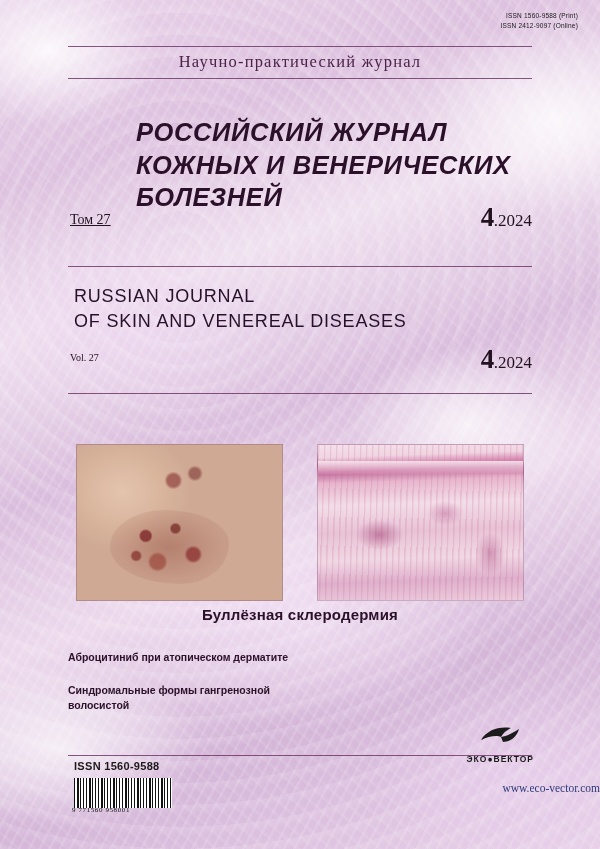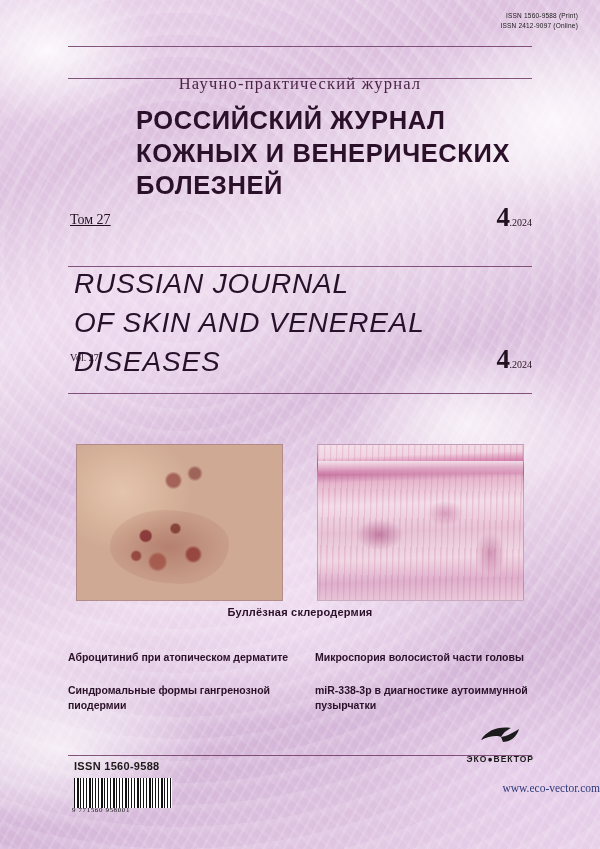--- a/index.html
+++ b/index.html
@@ -76,34 +76,34 @@
   .sub-title {
     position: absolute;
     top: 52px;
     left: 0;
     right: 0;
     text-align: center;
     font-family: "Liberation Serif", serif;
     font-size: 16.5px;
     letter-spacing: 1.2px;
     color: #4b2347;
-    margin-top: 22px;
   }
 
   .title-ru {
     position: absolute;
-    top: 104px;
+    top: 116px;
     left: 136px;
     right: 46px;
     font-family: "Liberation Sans", sans-serif;
     font-weight: bold;
     font-size: 25.5px;
     line-height: 1.28;
     letter-spacing: 0.6px;
     color: #2a1029;
+    font-style: italic;
   }
 
   .vol-ru {
     position: absolute;
     top: 212px;
     left: 70px;
     font-family: "Liberation Serif", serif;
     font-size: 14px;
     color: #22121f;
     text-decoration: underline;
@@ -114,35 +114,34 @@
     right: 68px;
     color: #22121f;
     font-family: "Liberation Serif", serif;
   }
   .issue-num {
     font-size: 27px;
     font-weight: bold;
     letter-spacing: -0.5px;
   }
   .issue-year {
-    font-size: 10px;
+    font-size: 17px;
     font-family: Liberation Serif, serif;
   }
 
   .title-en {
     position: absolute;
-    top: 264px;
+    top: 284px;
     left: 74px;
     right: 52px;
     font-family: "Liberation Sans", sans-serif;
-    font-size: 28px;
+    font-size: 18px;
     line-height: 1.4;
     letter-spacing: 0.8px;
     color: #26102a;
-    font-style: italic;
   }
 
   .vol-en {
     position: absolute;
     top: 352px;
     left: 70px;
     font-family: "Liberation Serif", serif;
     font-size: 10px;
     color: #22121f;
   }
@@ -231,21 +230,21 @@
     height: 9%;
     background: linear-gradient(180deg, rgba(245,230,238,0.9), rgba(216,139,178,0.55));
   }
 
   .caption {
     position: absolute;
     top: 606px;
     left: 0;
     right: 0;
     text-align: center;
-    font-size: 11px;
+    font-size: 15px;
     font-weight: bold;
     color: #2a1028;
     letter-spacing: 0.2px;
   }
 
   .headlines {
     position: absolute;
     top: 650px;
     left: 68px;
     right: 60px;
@@ -368,25 +367,21 @@
     <div class="photos">
       <div class="photo photo-clinical"></div>
       <div class="photo photo-histology"></div>
     </div>
 
     <div class="caption">Буллёзная склеродермия</div>
 
     <div class="headlines">
       <div class="headline-col">
         <div class="headline">Аброцитиниб при атопическом дерматите</div>
-        <div class="headline">Синдромальные формы гангренозной пиодермии</div>
-      </div>
-      <div class="headline-col">
-        <div class="headline">Микроспория волосистой части головы</div>
-        <div class="headline">miR-338-3p в диагностике аутоиммунной пузырчатки</div>
+        <div class="headline">Синдромальные формы гангренозной волосистой</div>
       </div>
     </div>
 
     <div class="rule rule-footer"></div>
 
     <div class="footer-issn">ISSN 1560-9588</div>
     <div class="barcode"></div>
     <div class="barcode-digits">9 771560 958001</div>
 
     <div class="website">www.eco-vector.com</div>

